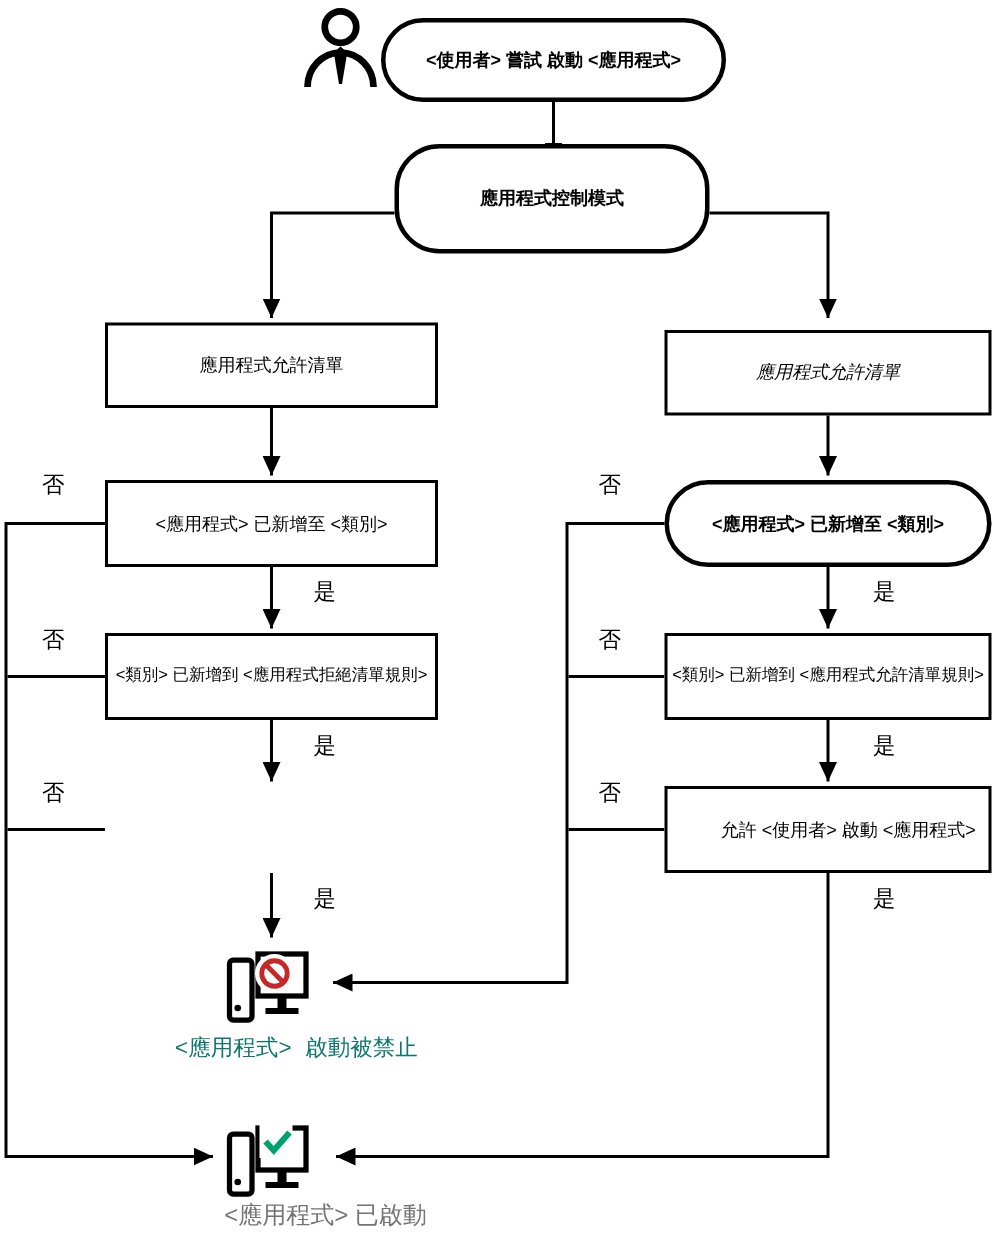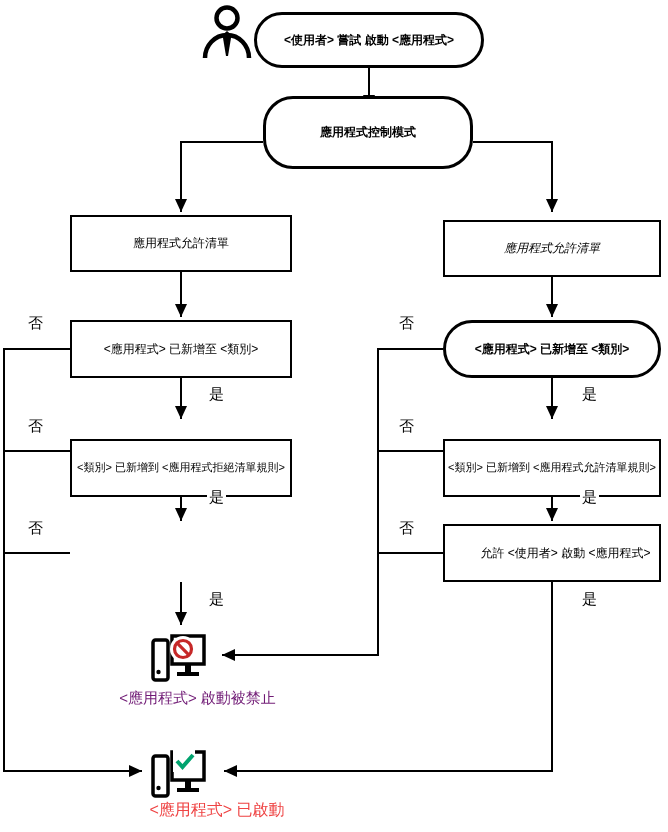--- a/index.html
+++ b/index.html
@@ -7,26 +7,26 @@
     position:relative;width:668px;height:832px;background:#ffffff;overflow:hidden;
     font-family:"Liberation Sans","DejaVu Sans",sans-serif;color:#000;
   }
   .wires{position:absolute;left:0;top:0;z-index:1;}
   .node{
     position:absolute;box-sizing:border-box;background:#fff;border:2.5px solid #000;
     display:flex;align-items:center;justify-content:center;text-align:center;
     font-size:12px;line-height:1.2;white-space:nowrap;z-index:2;padding:0 4px;
   }
   .capsule{border-radius:30px;border-width:3px;font-weight:bold;}
-  .small{font-size:11px;padding:0 12px;margin-top:17px;}
+  .small{font-size:11px;padding:0 12px;}
   .lbl{position:absolute;font-size:15px;z-index:2;background:#fff;padding:0 2px;}
   .icon{position:absolute;z-index:2;}
   .outcome-label{position:absolute;z-index:2;text-align:center;white-space:nowrap;}
-  .blocked-label{color:#701a75;font-size:15px;}
-  .started-label{color:#ef4444;font-size:16px;}
+  .blocked-label{color:#0f766e;font-size:15px;font-family:Liberation Mono, monospace;}
+  .started-label{color:#737373;font-size:16px;}
 </style>
 </head>
 <body>
 
 <div class="canvas">
 
   <svg class="wires" width="668" height="832">
     <defs>
       <marker id="ah" markerUnits="userSpaceOnUse" markerWidth="14" markerHeight="12" refX="13" refY="6" orient="auto">
         <path d="M0 0 L13 6 L0 12 Z" fill="#000"></path>

